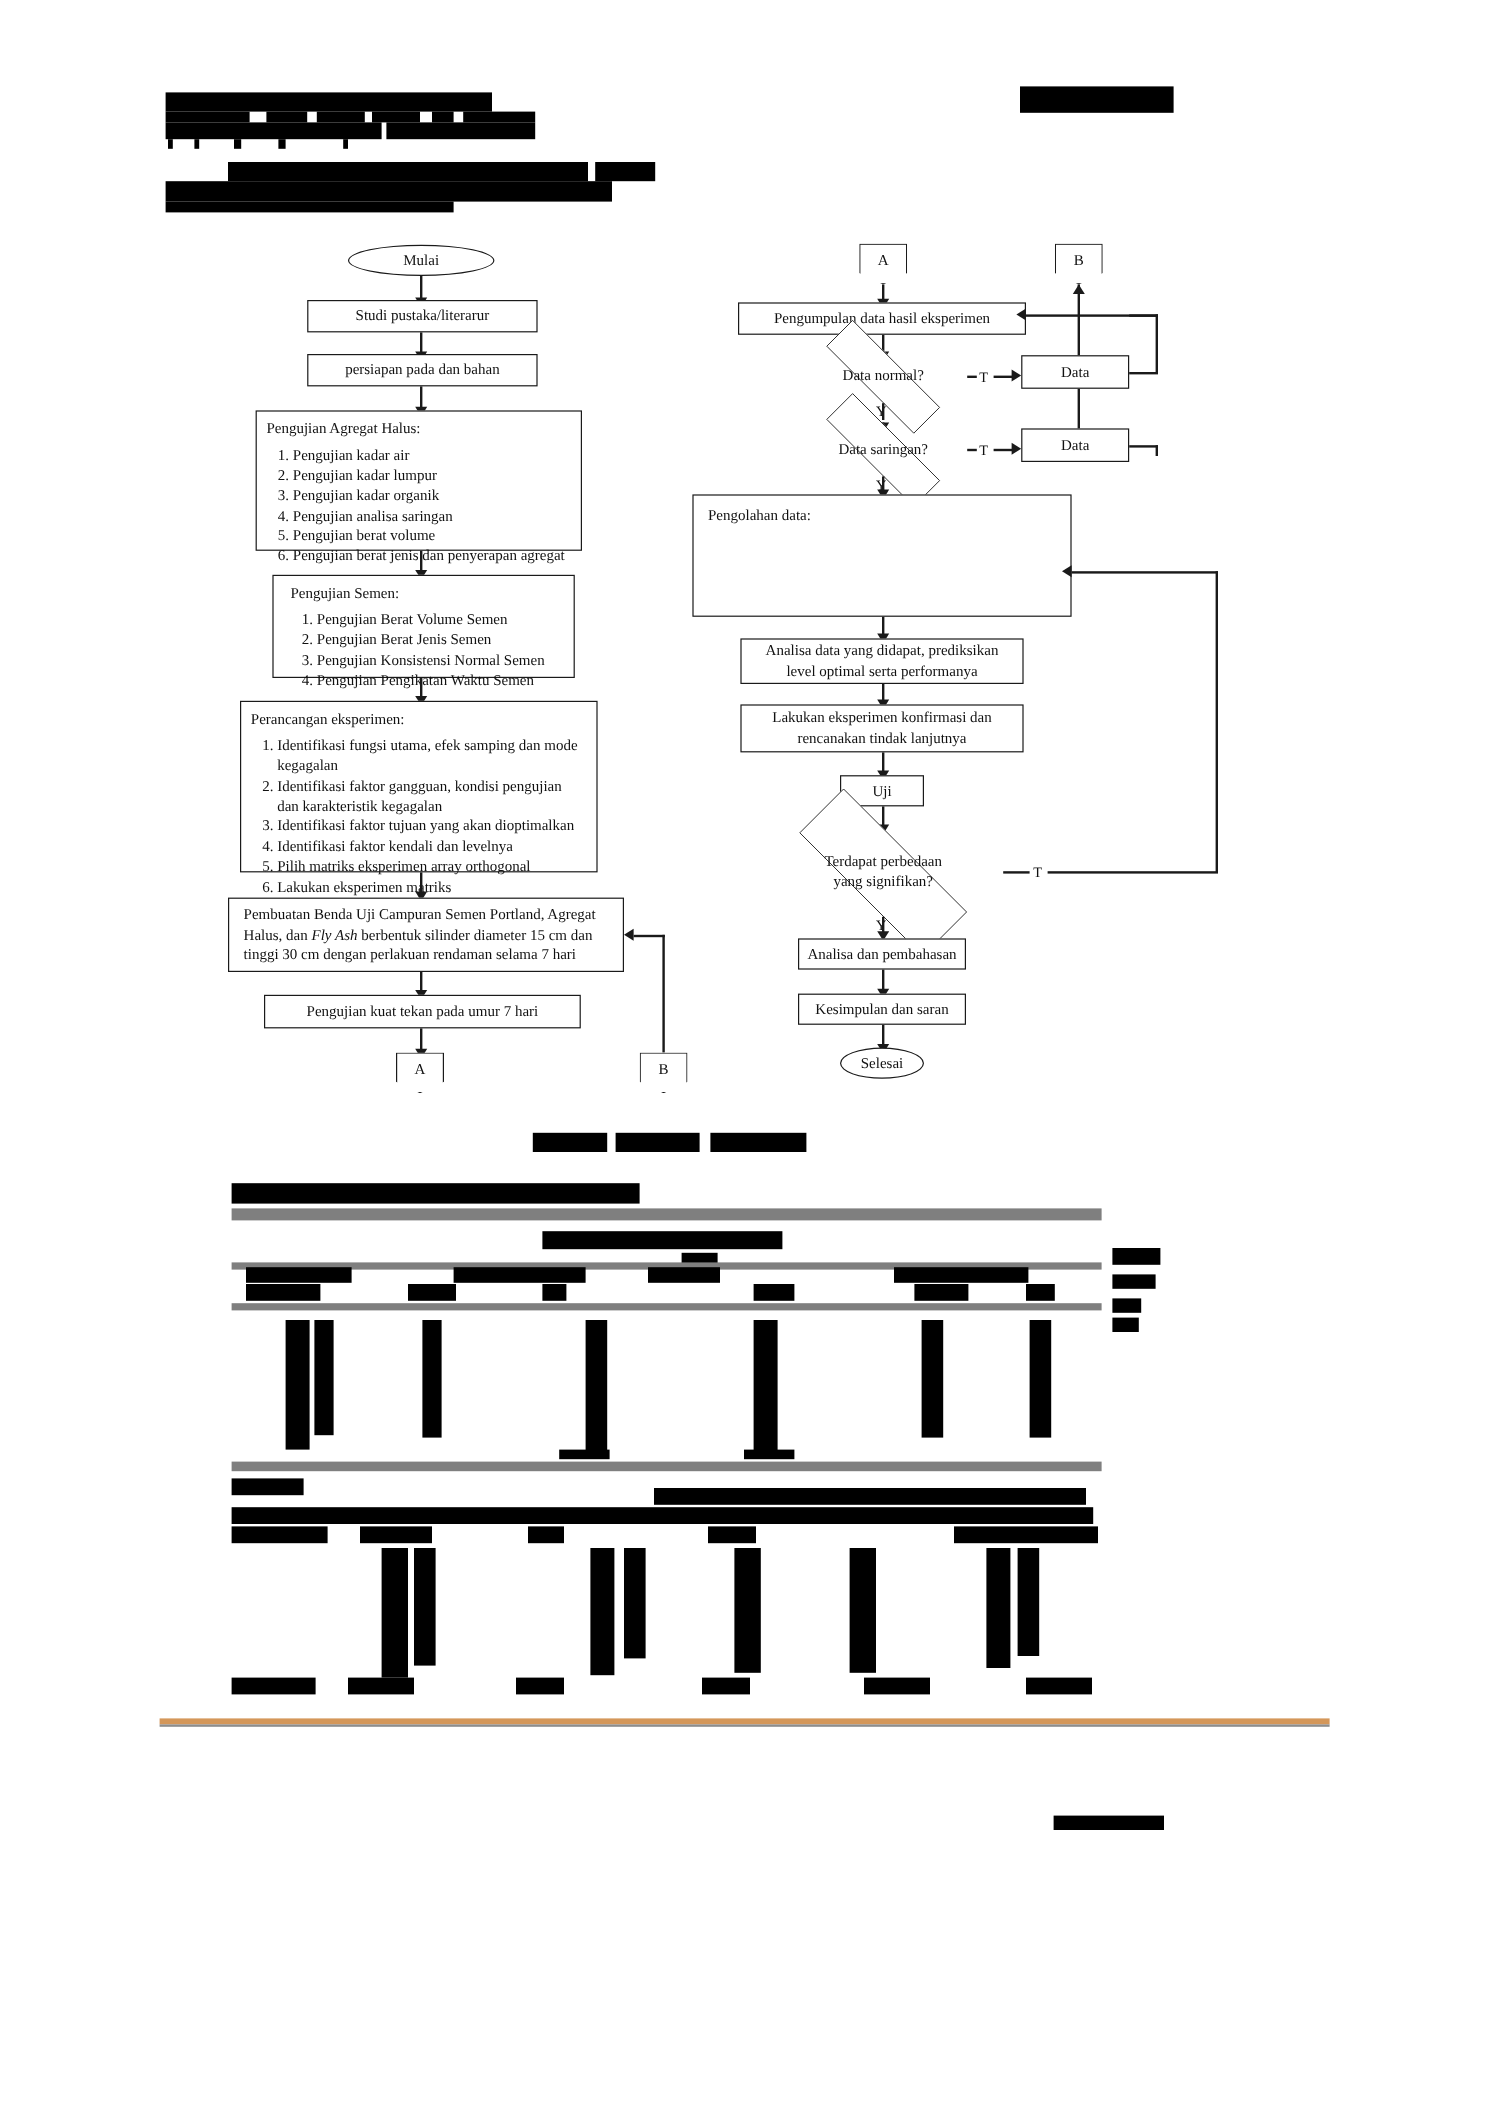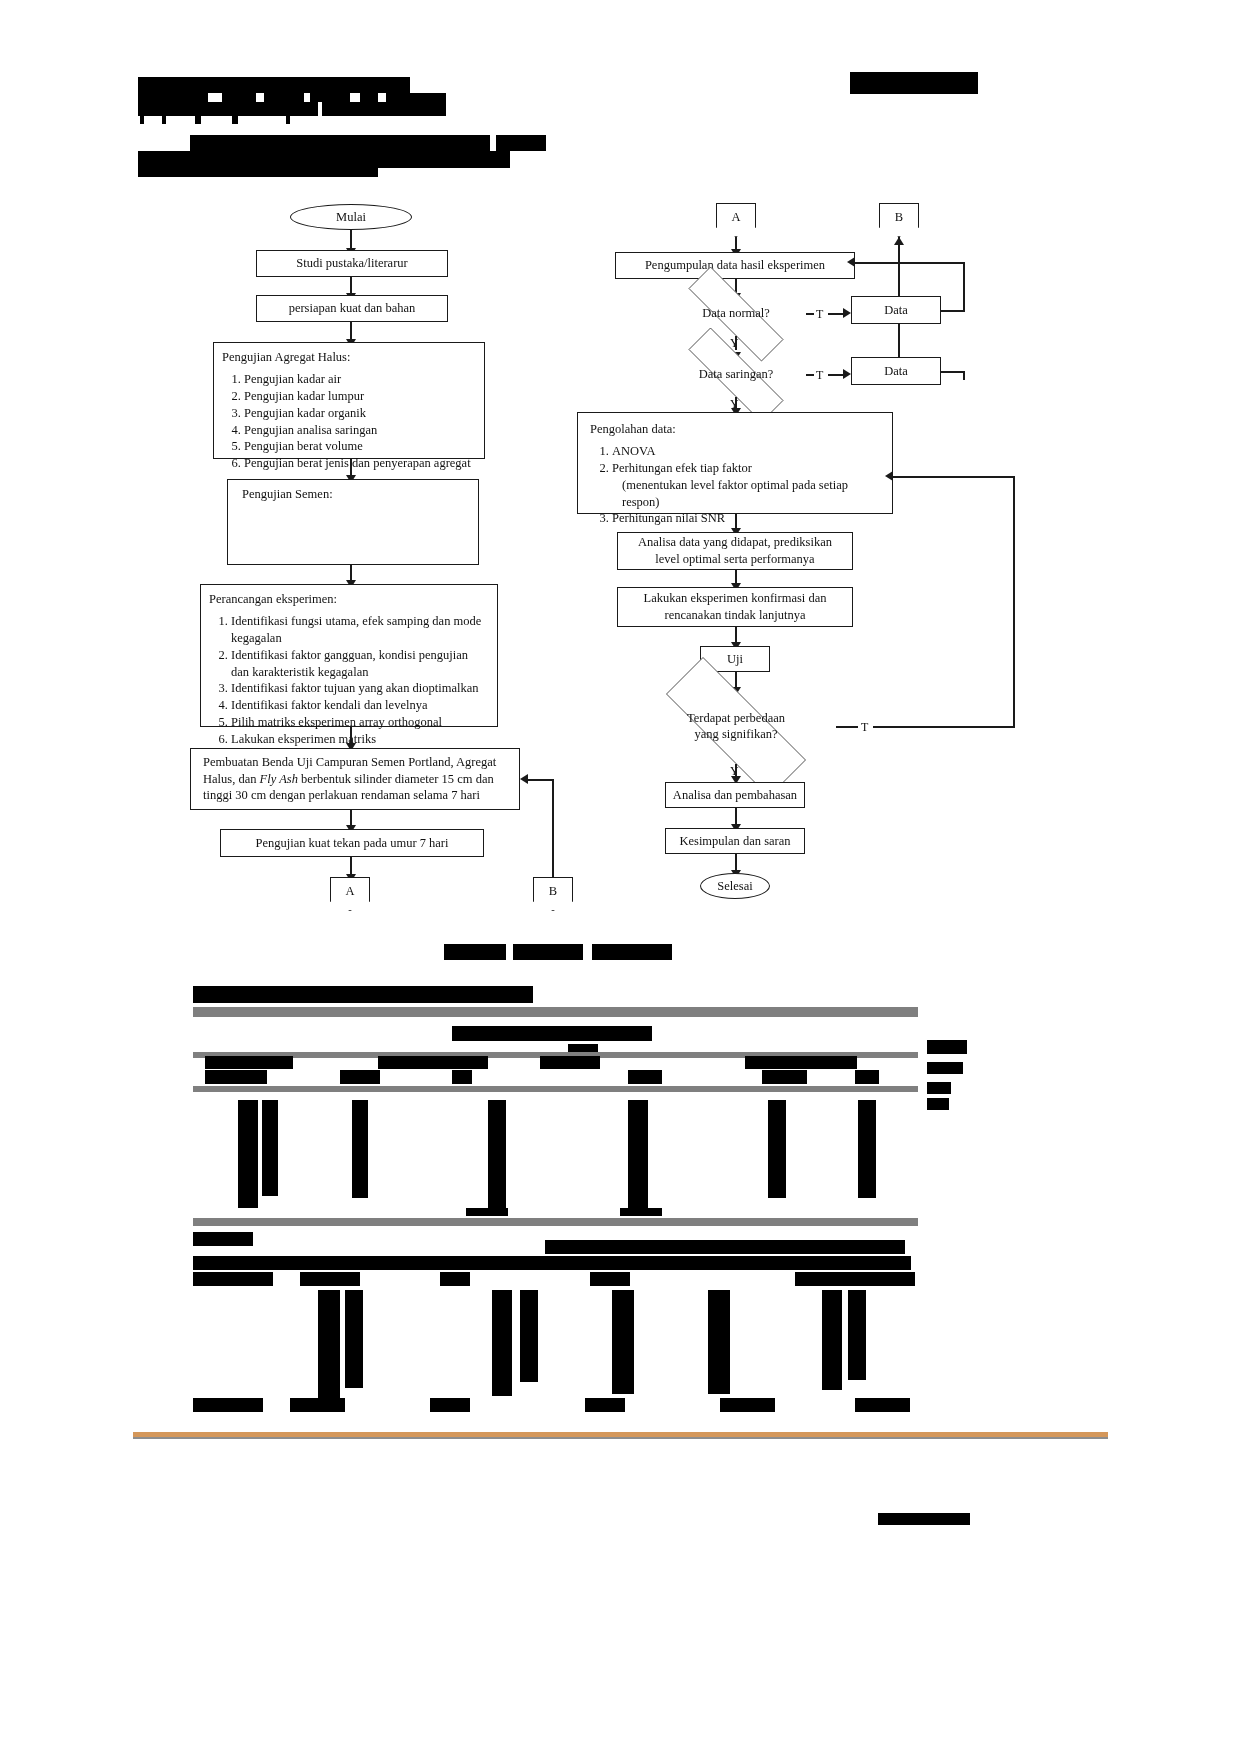--- a/index.html
+++ b/index.html
@@ -162,41 +162,47 @@
     <div class="vline" style="left:350px;top:230px;height:20px;"></div>
     <div class="arrow-down" style="left:346px;top:248px;"></div>
 
     <div class="fc-box" style="left:256px;top:250px;width:192px;height:27px;">
       <span>Studi pustaka/literarur</span>
     </div>
     <div class="vline" style="left:350px;top:277px;height:18px;"></div>
     <div class="arrow-down" style="left:346px;top:293px;"></div>
 
     <div class="fc-box" style="left:256px;top:295px;width:192px;height:27px;">
-      <span>persiapan kuat dan bahan</span>
+      <span>persiapan pada dan bahan</span>
     </div>
     <div class="vline" style="left:350px;top:322px;height:19px;"></div>
     <div class="arrow-down" style="left:346px;top:339px;"></div>
 
     <div class="fc-box left-text" style="left:213px;top:342px;width:272px;height:117px;flex-direction:column;">
       <span class="hdr">Pengujian Agregat Halus:</span>
       <ol>
         <li>Pengujian kadar air</li>
         <li>Pengujian kadar lumpur</li>
         <li>Pengujian kadar organik</li>
         <li>Pengujian analisa saringan</li>
         <li>Pengujian berat volume</li>
         <li>Pengujian berat jenis dan penyerapan agregat</li>
       </ol>
     </div>
     <div class="vline" style="left:350px;top:459px;height:18px;"></div>
     <div class="arrow-down" style="left:346px;top:475px;"></div>
 
     <div class="fc-box left-text" style="left:227px;top:479px;width:252px;height:86px;flex-direction:column;padding-left:14px;">
       <span class="hdr">Pengujian Semen:</span>
+      <ol>
+        <li>Pengujian Berat Volume Semen</li>
+        <li>Pengujian Berat Jenis Semen</li>
+        <li>Pengujian Konsistensi Normal Semen</li>
+        <li>Pengujian Pengikatan Waktu Semen</li>
+      </ol>
     </div>
     <div class="vline" style="left:350px;top:565px;height:17px;"></div>
     <div class="arrow-down" style="left:346px;top:580px;"></div>
 
     <div class="fc-box left-text" style="left:200px;top:584px;width:298px;height:143px;flex-direction:column;">
       <span class="hdr">Perancangan eksperimen:</span>
       <ol>
         <li>Identifikasi fungsi utama, efek samping dan mode kegagalan</li>
         <li>Identifikasi faktor gangguan, kondisi pengujian dan karakteristik kegagalan</li>
         <li>Identifikasi faktor tujuan yang akan dioptimalkan</li>
@@ -293,29 +299,20 @@
     <div class="arrow-down" style="left:731px;top:408px;"></div>
 
     <div class="fc-box" style="left:851px;top:357px;width:90px;height:28px;">
       <span>Data</span>
     </div>
     <div class="vline" style="left:963px;top:371px;height:9px;"></div>
     <div class="hline" style="left:941px;top:371px;width:24px;"></div>
 
     <div class="fc-box left-text" style="left:577px;top:412px;width:316px;height:102px;flex-direction:column;padding:8px 12px;">
       <span class="hdr">Pengolahan data:</span>
-      <ol>
-        <li>ANOVA</li>
-        <li>
-          <span>Perhitungan efek tiap faktor</span>
-          <span class="sub">(menentukan  level  faktor  optimal  pada  setiap</span>
-          <span class="sub">respon)</span>
-        </li>
-        <li>Perhitungan nilai SNR</li>
-      </ol>
     </div>
     <div class="vline" style="left:735px;top:514px;height:16px;"></div>
     <div class="arrow-down" style="left:731px;top:528px;"></div>
 
     <div class="hline" style="left:893px;top:476px;width:122px;"></div>
     <div class="arrow-left" style="left:885px;top:471px;"></div>
     <div class="vline" style="left:1013px;top:476px;height:251px;"></div>
     <div class="hline" style="left:873px;top:726px;width:142px;"></div>
 
     <div class="fc-box" style="left:617px;top:532px;width:236px;height:38px;flex-direction:column;">

